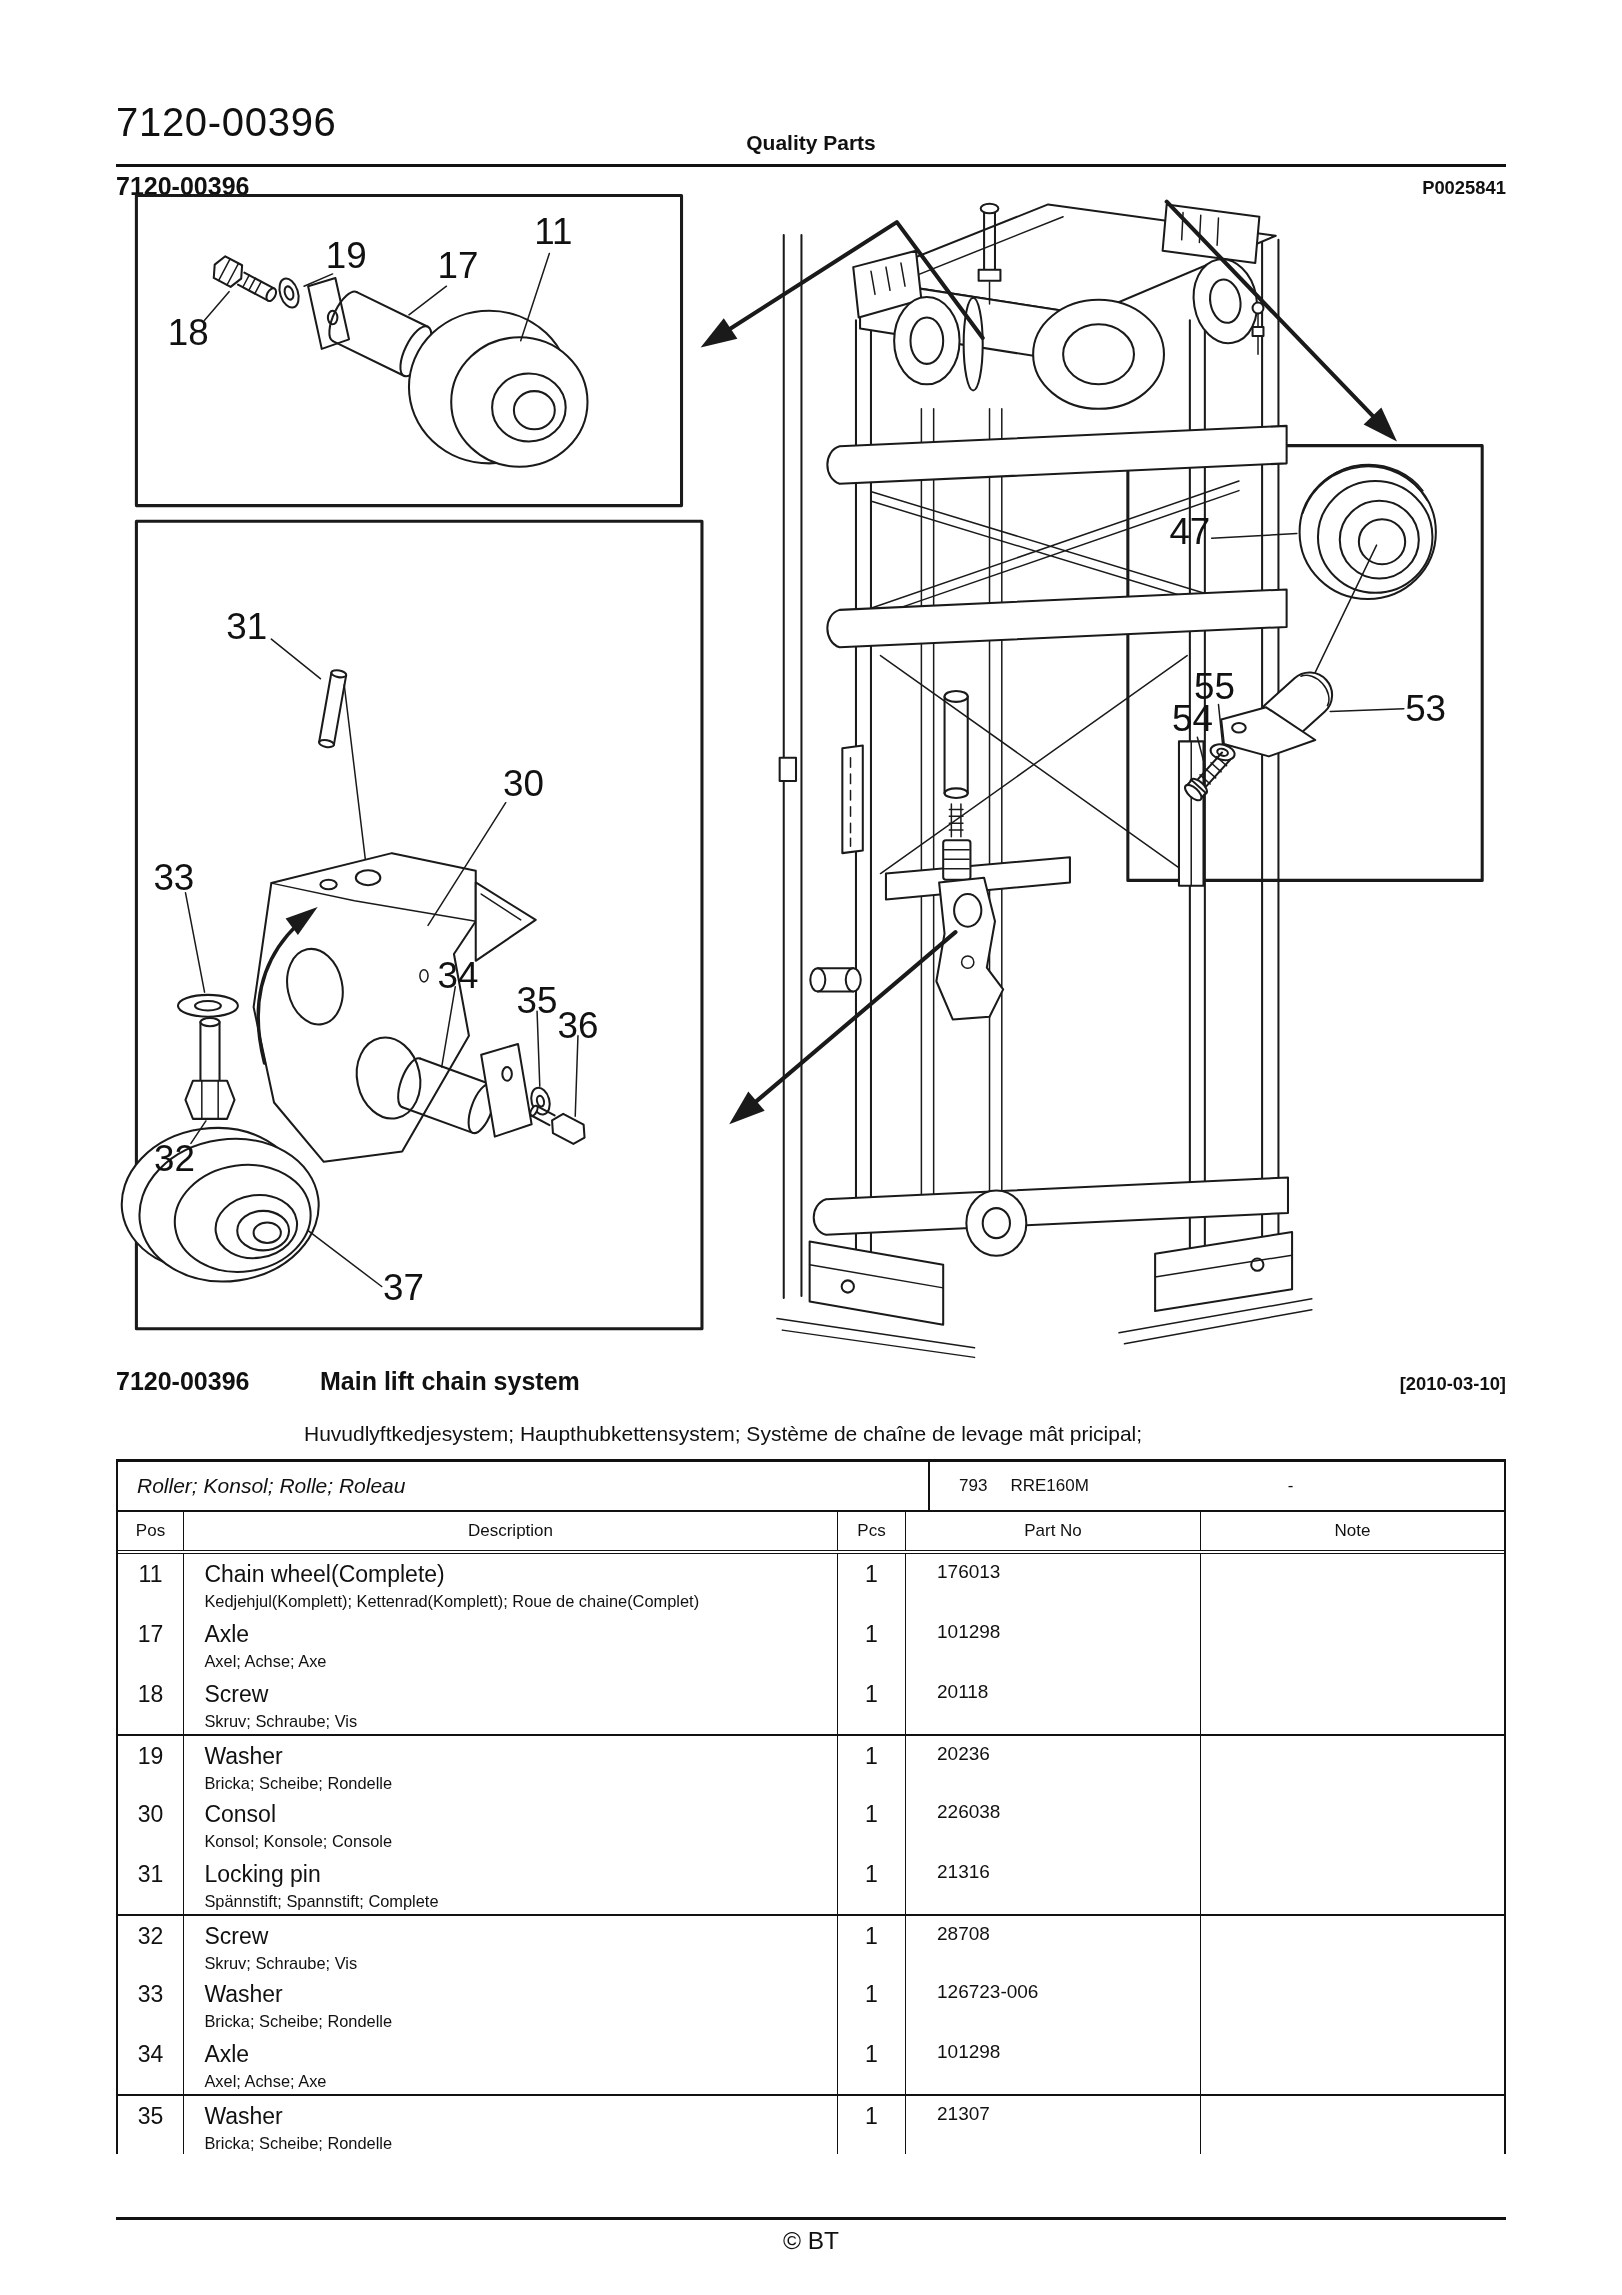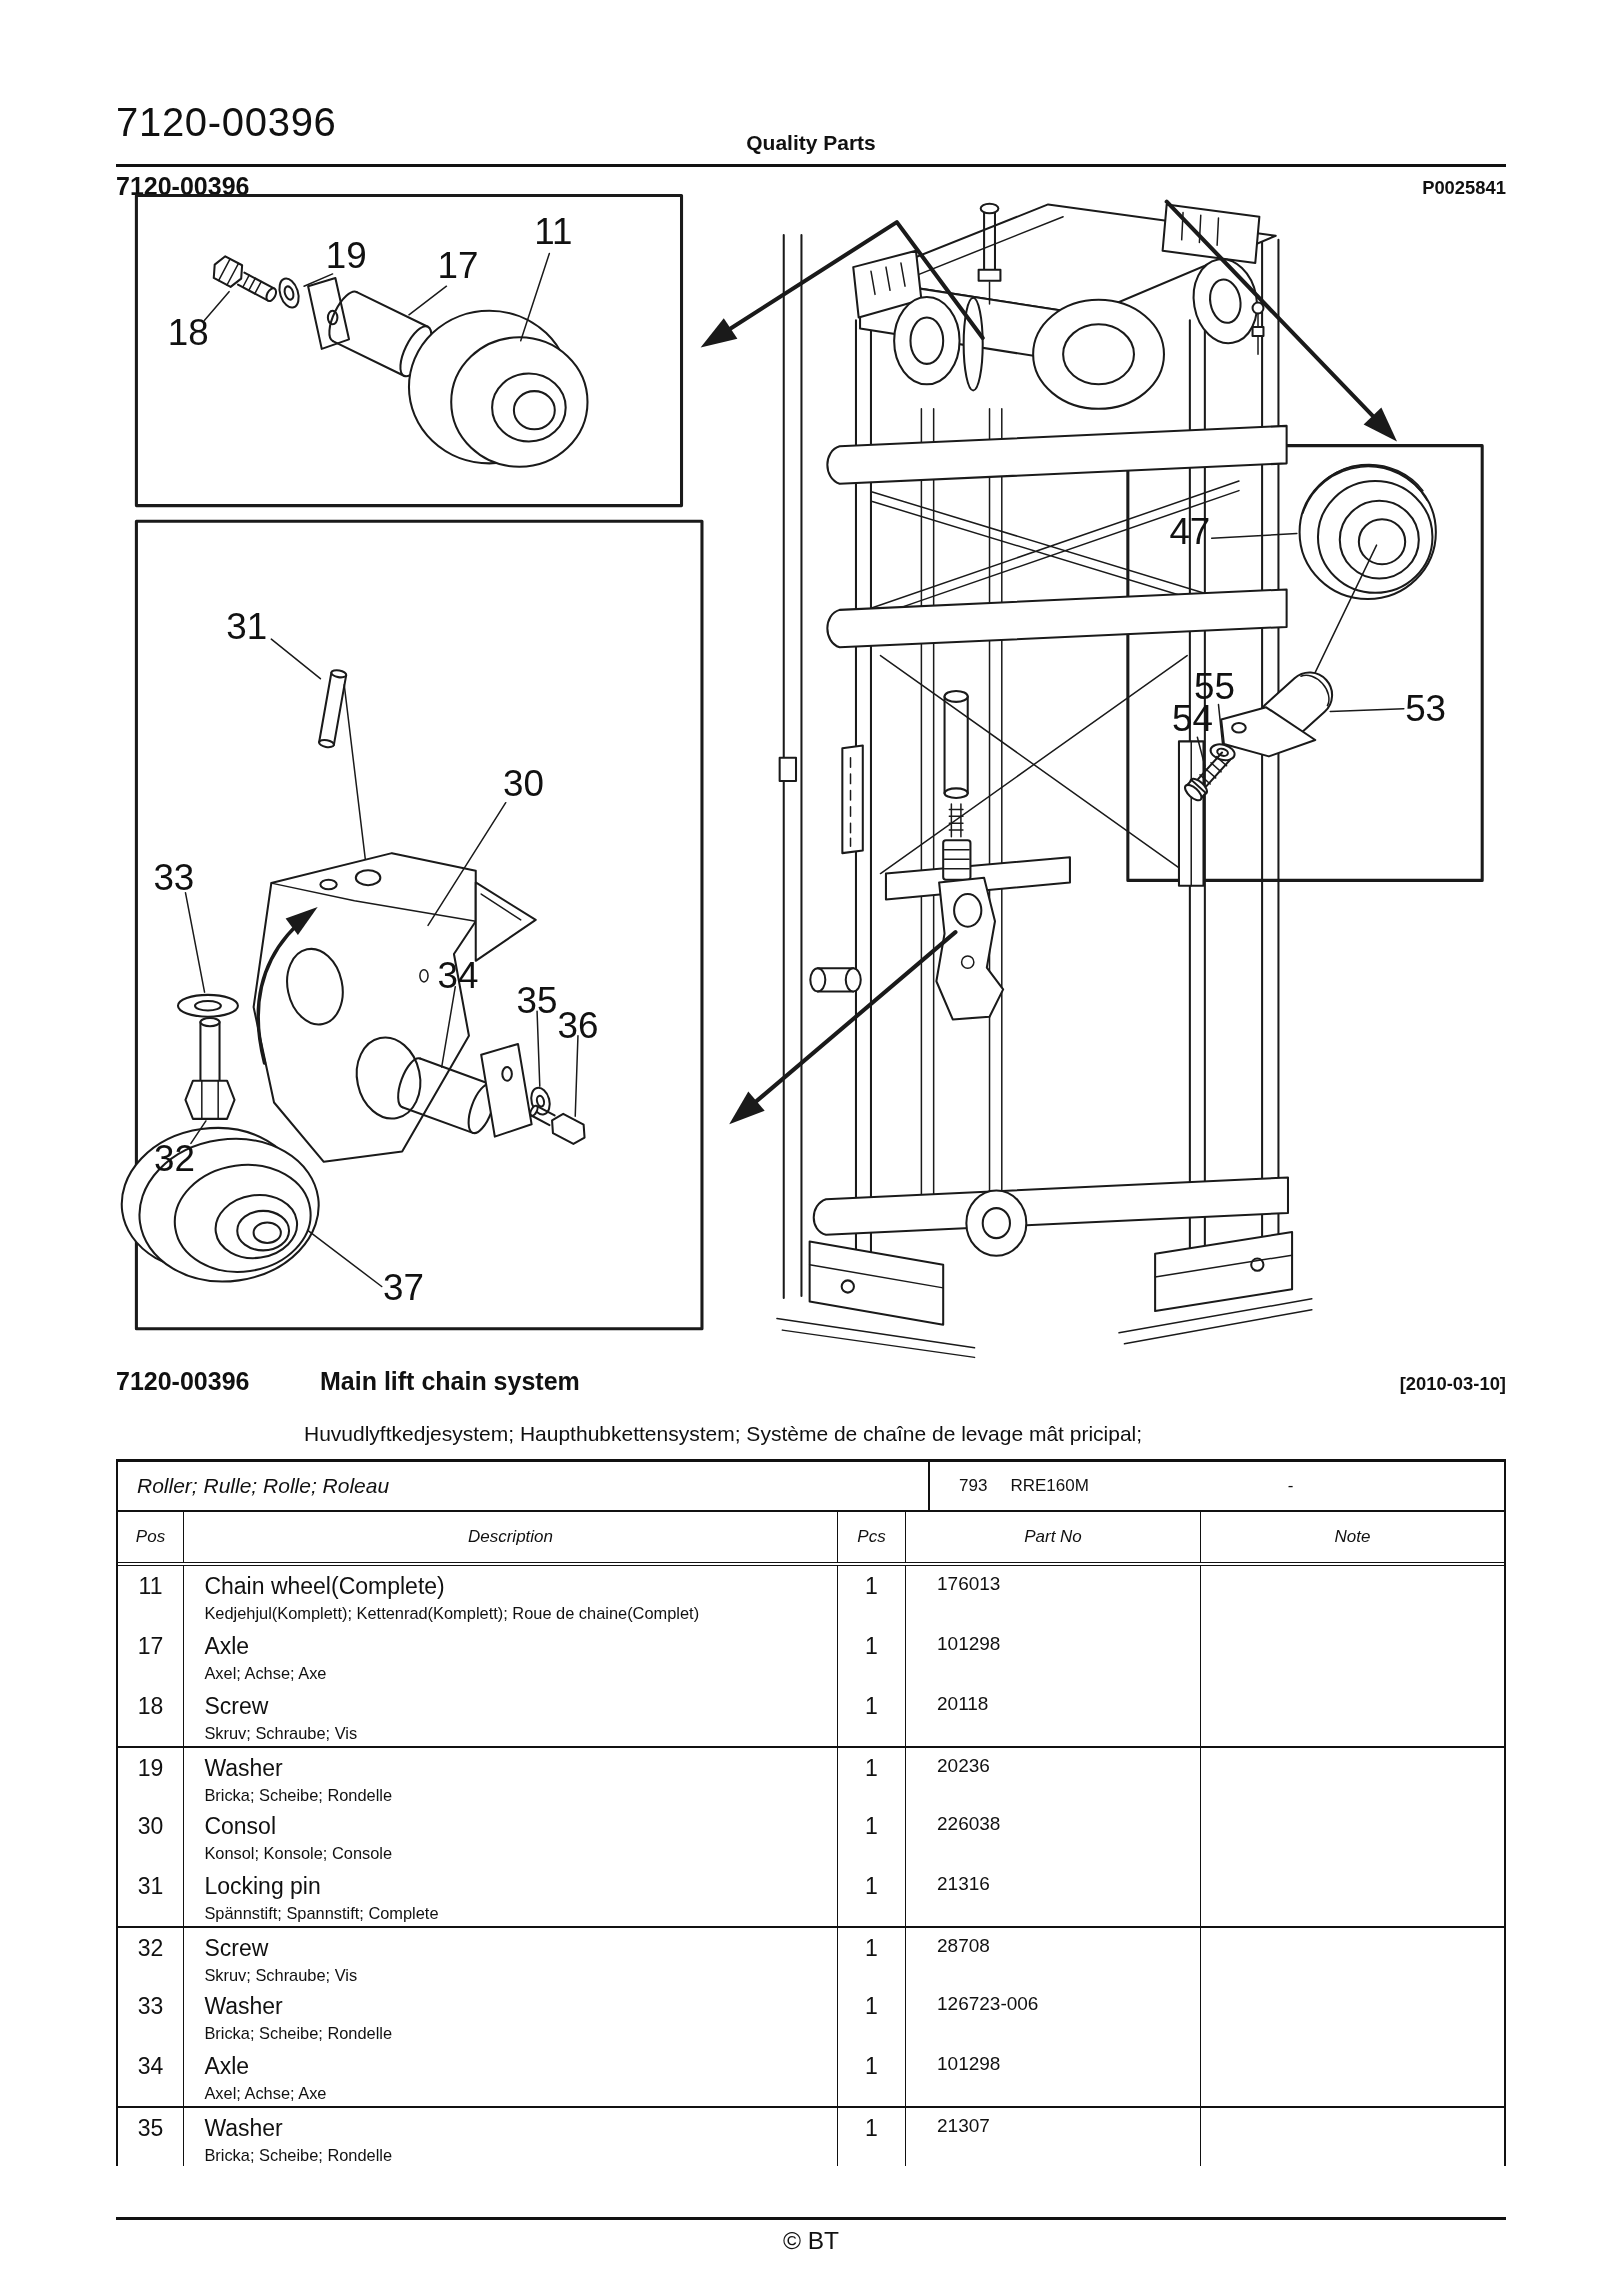--- a/index.html
+++ b/index.html
@@ -20,21 +20,21 @@
   .tb-date{left:0;top:1373px;width:1506px;text-align:right;font-size:18.4px;font-weight:700;}
   .tb-sub{left:304px;top:1422px;font-size:21px;}
   
   .ptable{left:116px;top:1459px;width:1390px;border:2px solid #111;border-top-width:3.4px;border-bottom:none;box-sizing:border-box;}
   .grow{height:50px;border-bottom:2.7px solid #111;display:flex;align-items:center;box-sizing:border-box;}
   .grow .gname{width:810px;padding-left:19px;font-size:21px;font-style:italic;box-sizing:border-box;}
   .grow .gright{flex:1;height:100%;border-left:2px solid #111;display:flex;align-items:center;font-size:17px;box-sizing:border-box;}
   .grow .gcode{margin-left:29px;}
   .grow .gmodel{margin-left:23px;text-align:center;}
   .grow .gvariant{margin-left:199px;}
-  .hrow{height:54px;display:grid;grid-template-columns:65px 654px 68px 295px auto;border-bottom:4.8px double #111;box-sizing:border-box;font-style:italic;}
+  .hrow{height:42px;display:grid;grid-template-columns:65px 654px 68px 295px auto;border-bottom:4.8px double #111;box-sizing:border-box;}
   .hrow .hc{display:flex;align-items:center;justify-content:center;font-size:17px;border-left:1.4px solid #111;box-sizing:border-box;}
   .hrow .hc:first-child{border-left:none;}
   .brow{height:60px;display:grid;grid-template-columns:65px 654px 68px 295px auto;box-sizing:border-box;}
   .brow.sep{border-top:2.7px solid #111;}
   .brow .c{position:relative;border-left:1.4px solid #111;box-sizing:border-box;}
   .brow .c:first-child{border-left:none;}
   .brow .pos{font-size:23px;text-align:center;padding-top:6.8px;}
   .brow .desc .main{position:absolute;left:20.4px;top:6.8px;font-size:23px;white-space:nowrap;}
   .brow .desc .sub{position:absolute;left:20.4px;top:38px;font-size:16.4px;white-space:nowrap;}
   .brow .pcs{font-size:23px;text-align:center;padding-top:6.8px;}
@@ -295,21 +295,21 @@
   </g>
 </svg>
 
 <div class="abs tb-num">7120-00396</div>
 <div class="abs tb-name">Main lift chain system</div>
 <div class="abs tb-date">[2010-03-10]</div>
 <div class="abs tb-sub">Huvudlyftkedjesystem; Haupthubkettensystem; Système de chaîne de levage mât pricipal;</div>
 
 <div class="abs ptable">
   <div class="grow">
-    <div class="gname">Roller; Rulle; Rolle; Roleau</div>
+    <div class="gname">Roller; Konsol; Rolle; Roleau</div>
     <div class="gright">
       <span class="gcode">793</span>
       <span class="gmodel">RRE160M</span>
       <span class="gvariant">-</span>
     </div>
   </div>
   <div class="hrow">
     <div class="hc">Pos</div>
     <div class="hc">Description</div>
     <div class="hc">Pcs</div>

